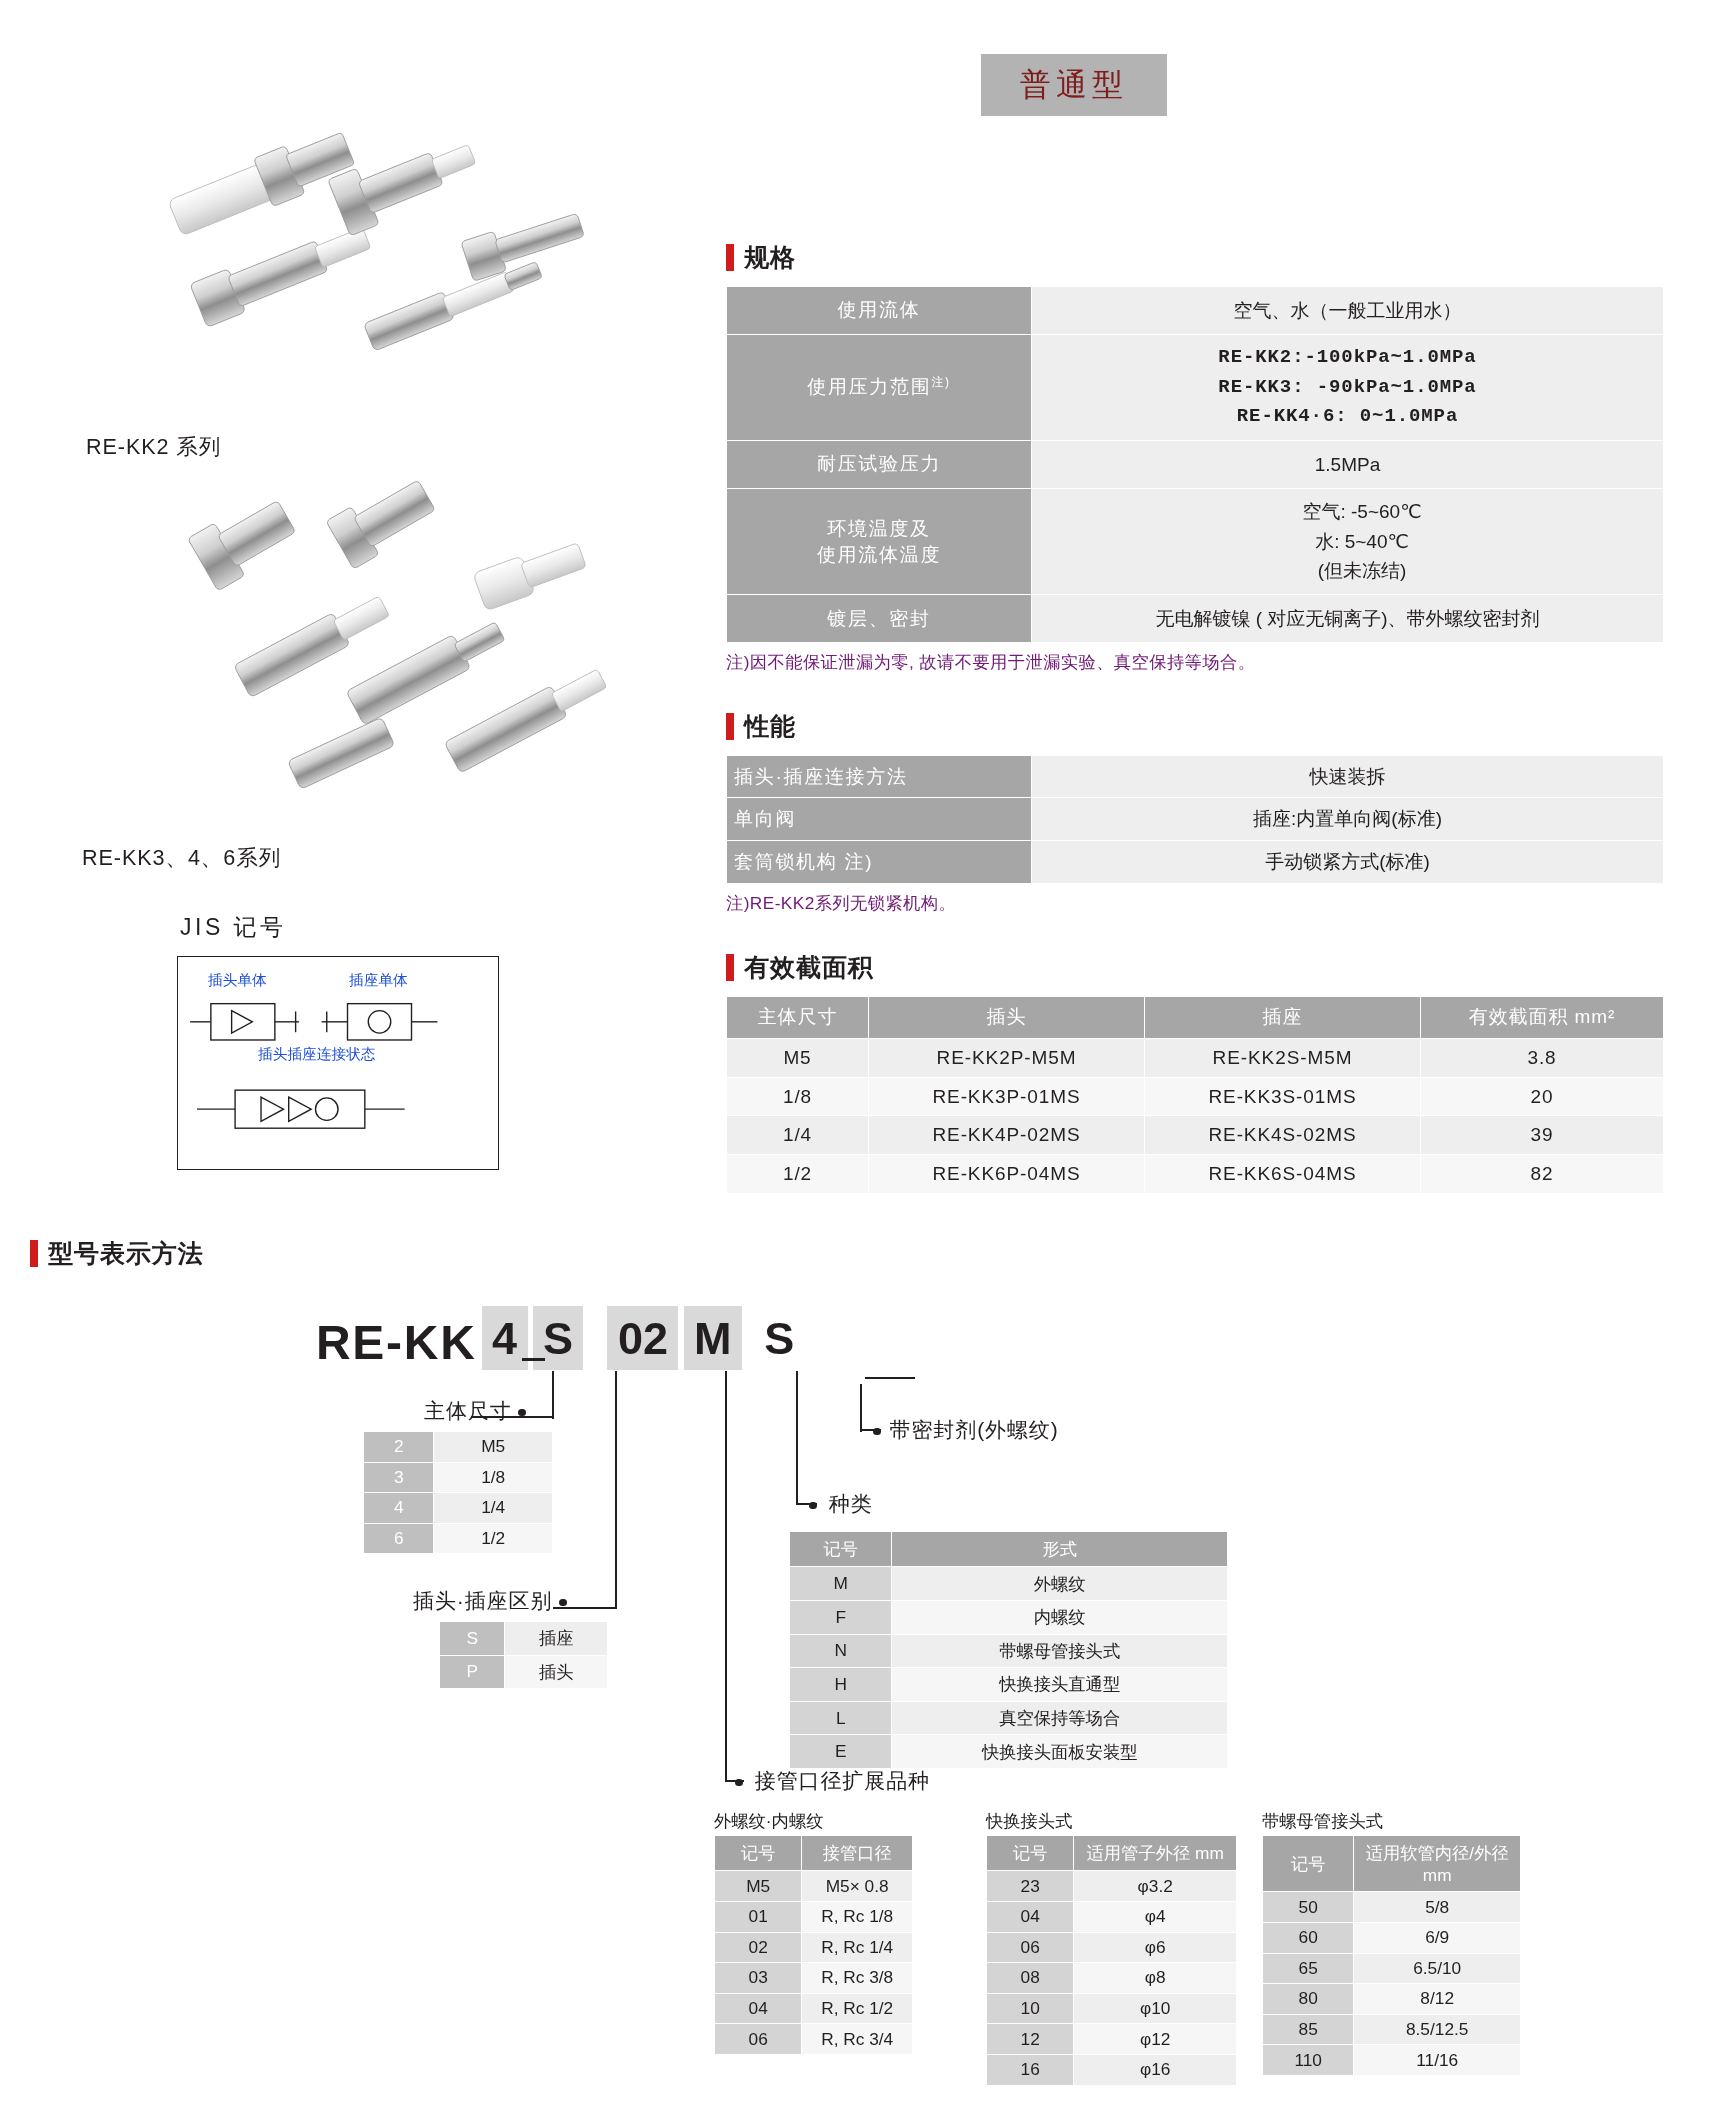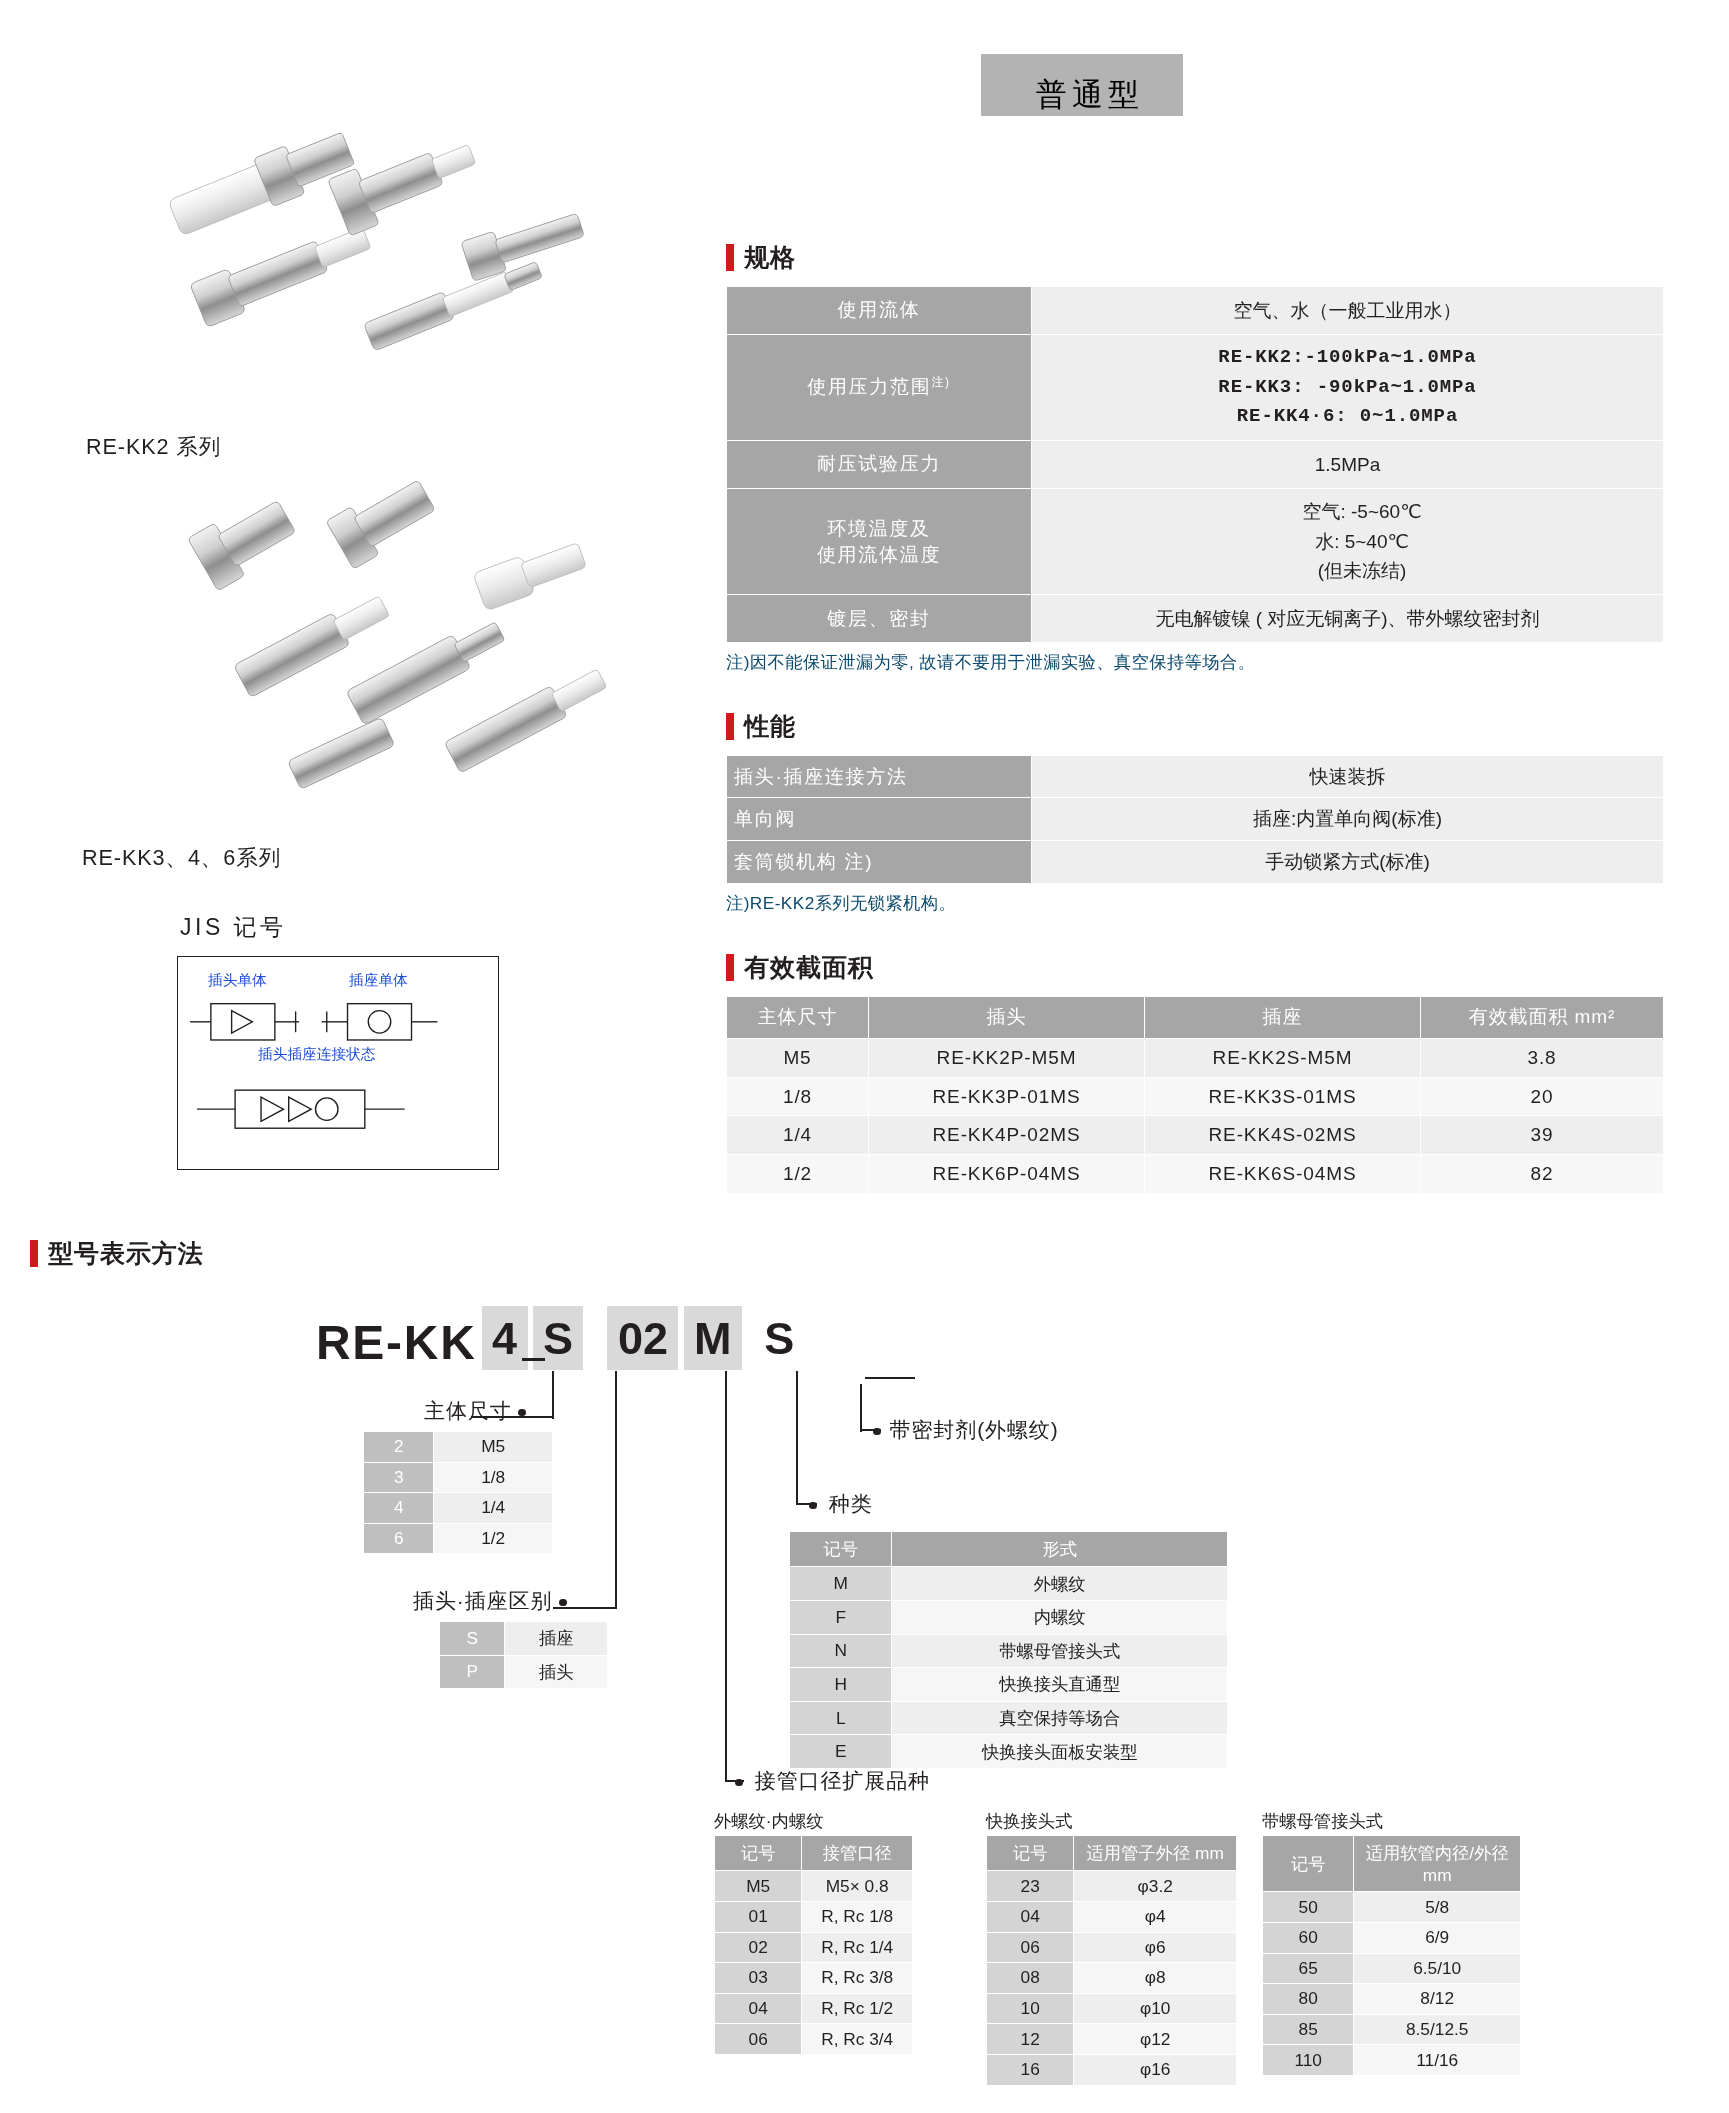--- a/index.html
+++ b/index.html
@@ -15,39 +15,39 @@
   .sec-title{
     display:flex;align-items:center;gap:10.4px;
     font-size:25px;font-weight:bold;color:#231f20;letter-spacing:0.9px;
   }
   .sec-title .bar{display:inline-block;width:7.8px;height:27px;background:#cf1b1b;}
   table{border-collapse:collapse;}
   td,th{font-weight:normal;}
   
   #page-title{
     position:absolute;left:981px;top:54px;width:186px;height:62px;
-    background:#b3b3b3;color:#000000;font-size:31px;letter-spacing:5.2px;
-    display:flex;align-items:flex-end;justify-content:center;padding-left:16px;
+    background:#b3b3b3;color:#7f1d1d;font-size:31px;letter-spacing:5.2px;
+    display:flex;align-items:center;justify-content:center;
   }
   
   .photo-box{position:absolute;}
   .img-caption{
     font-size:21.6px;letter-spacing:0.9px;color:#231f20;
   }
   
   #jis-title{position:absolute;left:180px;top:912px;font-size:23px;letter-spacing:3.5px;}
   #jis-box{position:absolute;left:177px;top:956px;width:320px;height:212px;border:1.3px solid #231f20;background:#fff;}
   .jis-lbl{position:absolute;font-size:14.7px;color:#1d4ed8;}
   
   #right-col{position:absolute;left:726px;top:212px;width:938px;margin-top:29px;}
   .tbl-spec{width:938px;font-size:19px;}
   .tbl-spec td{border:0.9px solid #ffffff;padding:8.6px 7px;}
   .tbl-spec td.h{background:#a6a6a6;color:#ffffff;text-align:center;width:290px;letter-spacing:1.7px;}
   .tbl-spec td.v{background:#eeeeee;text-align:center;color:#231f20;line-height:1.55;}
-  .note{font-size:17.3px;margin-top:7px;color:#0c4a6e;letter-spacing:0.4px;}
+  .note{font-size:17.3px;margin-top:7px;color:#701a75;letter-spacing:0.4px;}
   .sup{font-size:12px;vertical-align:super;}
   .tbl-perf{width:938px;font-size:19px;}
   .tbl-perf td{border:0.9px solid #ffffff;padding:7.8px 7px;}
   .tbl-perf td.h{background:#a6a6a6;color:#ffffff;text-align:left;width:290px;letter-spacing:1.7px;}
   .tbl-perf td.v{background:#eeeeee;text-align:center;}
   .tbl-area{width:938px;font-size:19px;}
   .tbl-area th{background:#a6a6a6;color:#ffffff;padding:7.8px 3.5px;border:0.9px solid #ffffff;font-size:19px;letter-spacing:0.9px;}
   .tbl-area td{background:#eeeeee;padding:7.8px 3.5px;border:0.9px solid #ffffff;text-align:center;letter-spacing:0.9px;}
   .tbl-area tr.alt td{background:#f7f7f7;}
   #model-code{position:absolute;left:316px;top:1306px;display:flex;align-items:flex-end;}

